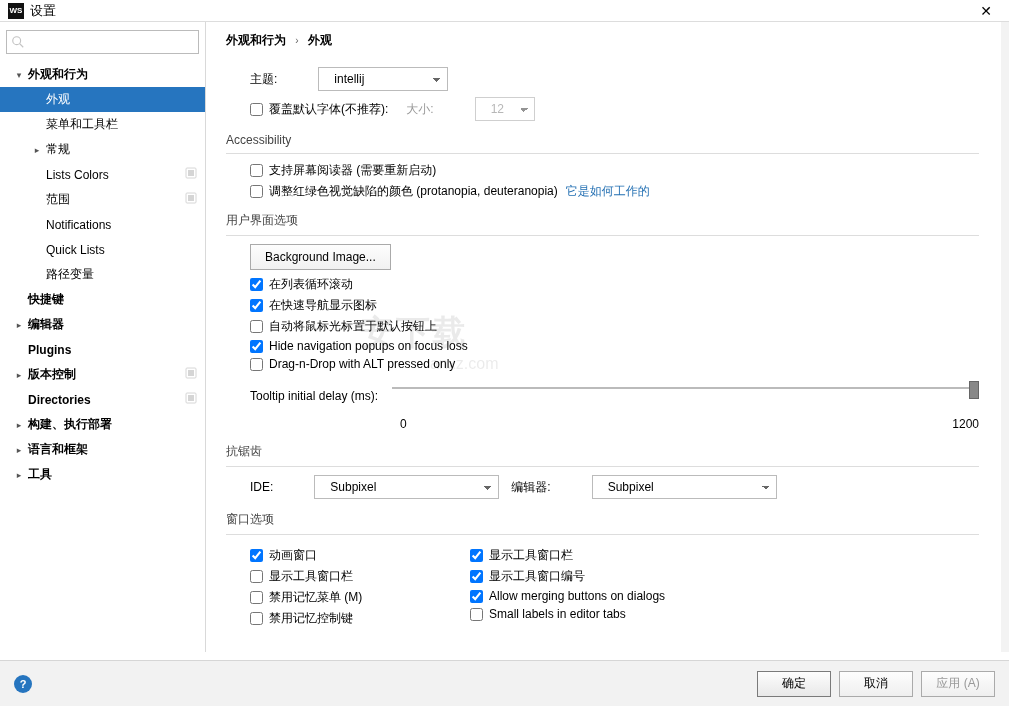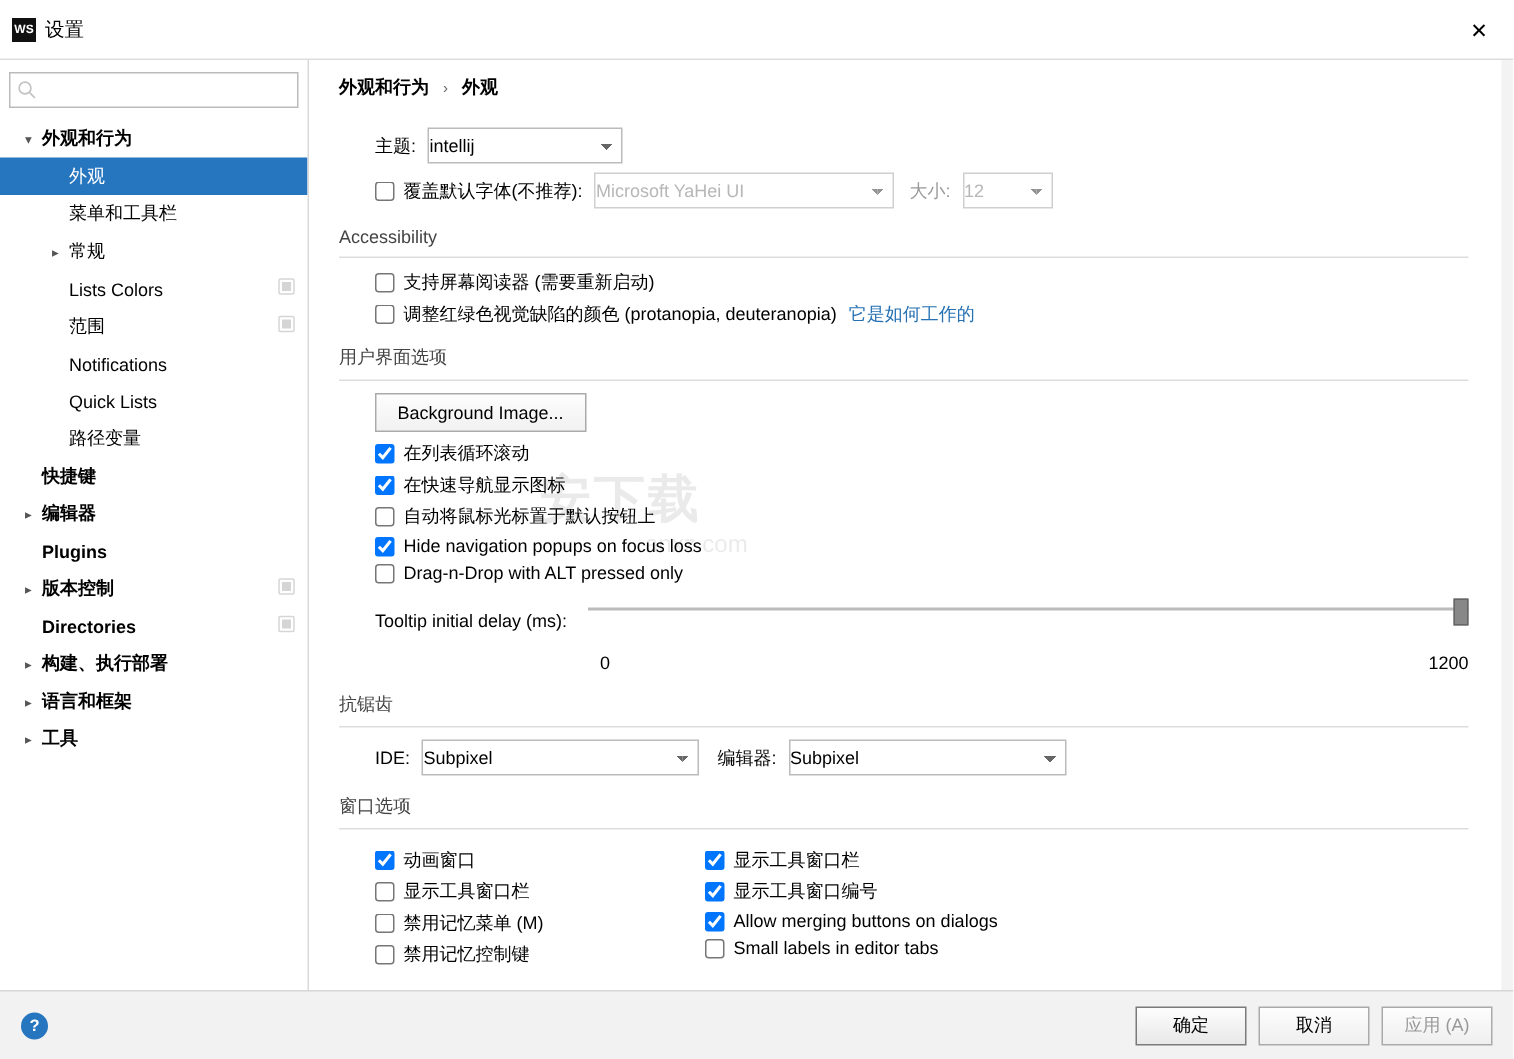--- a/index.html
+++ b/index.html
@@ -1,18 +1,18 @@
 <!DOCTYPE html>
 <html><head>
 <meta charset="utf-8">
 <style>
 * { margin: 0; padding: 0; box-sizing: border-box; font-family: "Microsoft YaHei UI", "Segoe UI", sans-serif; font-size: 12px; }
 body { background: #fff; width: 1009px; height: 706px; overflow: hidden; position: relative; }
 
-.titlebar { height: 40px; display: flex; align-items: center; padding: 0 8px; border-bottom: 1px solid #ddd; }
+.titlebar { height: 22px; display: flex; align-items: center; padding: 0 8px; border-bottom: 1px solid #ddd; }
 .titlebar-icon { width: 16px; height: 16px; background: #111; color: #fff; font-size: 8px; font-weight: bold; display: flex; align-items: center; justify-content: center; margin-right: 6px; }
 .titlebar-title { flex: 1; font-size: 13px; }
 .close-btn { width: 30px; height: 30px; display: flex; align-items: center; justify-content: center; font-size: 14px; cursor: default; }
 
 .body-area { display: flex; height: 630px; }
 .sidebar { width: 206px; border-right: 1px solid #d9d9d9; padding-top: 4px; }
 .search-wrap { padding: 4px 6px; }
 .search-box { width: 100%; height: 24px; border: 1px solid #bbb; position: relative; display:flex; align-items:center; padding: 0 4px; }
 .search-box svg { width: 14px; height: 14px; opacity: .5; }
 
@@ -25,21 +25,21 @@
 .tree-item.selected .expander { color: #fff; }
 .tree-item .proj-icon { width: 12px; height: 12px; opacity: .35; margin-left: 4px; }
 
 .main { flex: 1; padding: 10px 20px; overflow: hidden; position: relative; }
 .breadcrumb { font-weight: bold; padding-bottom: 12px; }
 .breadcrumb .chev { margin: 0 6px; font-weight: normal; color: #666; font-size: 10px; }
 
 .settings-body { height: 580px; overflow-x: hidden; overflow-y: hidden; position: relative; padding-right: 10px; }
 .row { display: flex; align-items: center; margin: 6px 0; padding-left: 24px; }
 .label { margin-right: 8px; }
-select, input[type=text] { height: 24px; border: 1px solid #bbb; background: #fff; padding: 0 0; }
+select, input[type=text] { height: 24px; border: 1px solid #bbb; background: #fff; padding: 0 15px; margin-left: 33px; }
 select { appearance: none; padding-right: 22px; background-image: linear-gradient(45deg, transparent 50%, #666 50%), linear-gradient(135deg, #666 50%, transparent 50%); background-position: right 10px top 10px, right 6px top 10px; background-size: 4px 4px, 4px 4px; background-repeat: no-repeat; }
 select:disabled, input:disabled { color: #999; }
 
 .section { margin-top: 12px; }
 .section-title { color: #444; padding-bottom: 4px; margin-left: 0; }
 .sep { border-bottom: 1px solid #ddd; margin: 2px 0 8px; }
 
 .chk-row { display: flex; align-items: center; margin: 4px 0 4px 24px; }
 .chk-row input { margin-right: 6px; width:13px; height:13px; }
 .chk-row .extra { margin-left: 8px; }
@@ -184,21 +184,20 @@
     <div class="settings-body">
 
       <div class="row">
         <span class="label">主题:</span>
         <select style="width:130px"><option>intellij</option></select>
       </div>
 
       <div class="row">
         <input type="checkbox" style="margin-right: 6px;">
         <span style="margin-right:8px">覆盖默认字体(不推荐):</span>
-        <select style="width:200px" disabled=""><option>Microsoft YaHei UI</option></select>
         <span class="label" style="margin-left:10px;color:#999">大小:</span>
         <select style="width:60px" disabled=""><option>12</option></select>
       </div>
 
       <div class="section">
         <div class="section-title">Accessibility</div>
         <div class="sep"></div>
         <div class="chk-row">
             <input type="checkbox" style="">
             <span>支持屏幕阅读器 (需要重新启动)</span>

